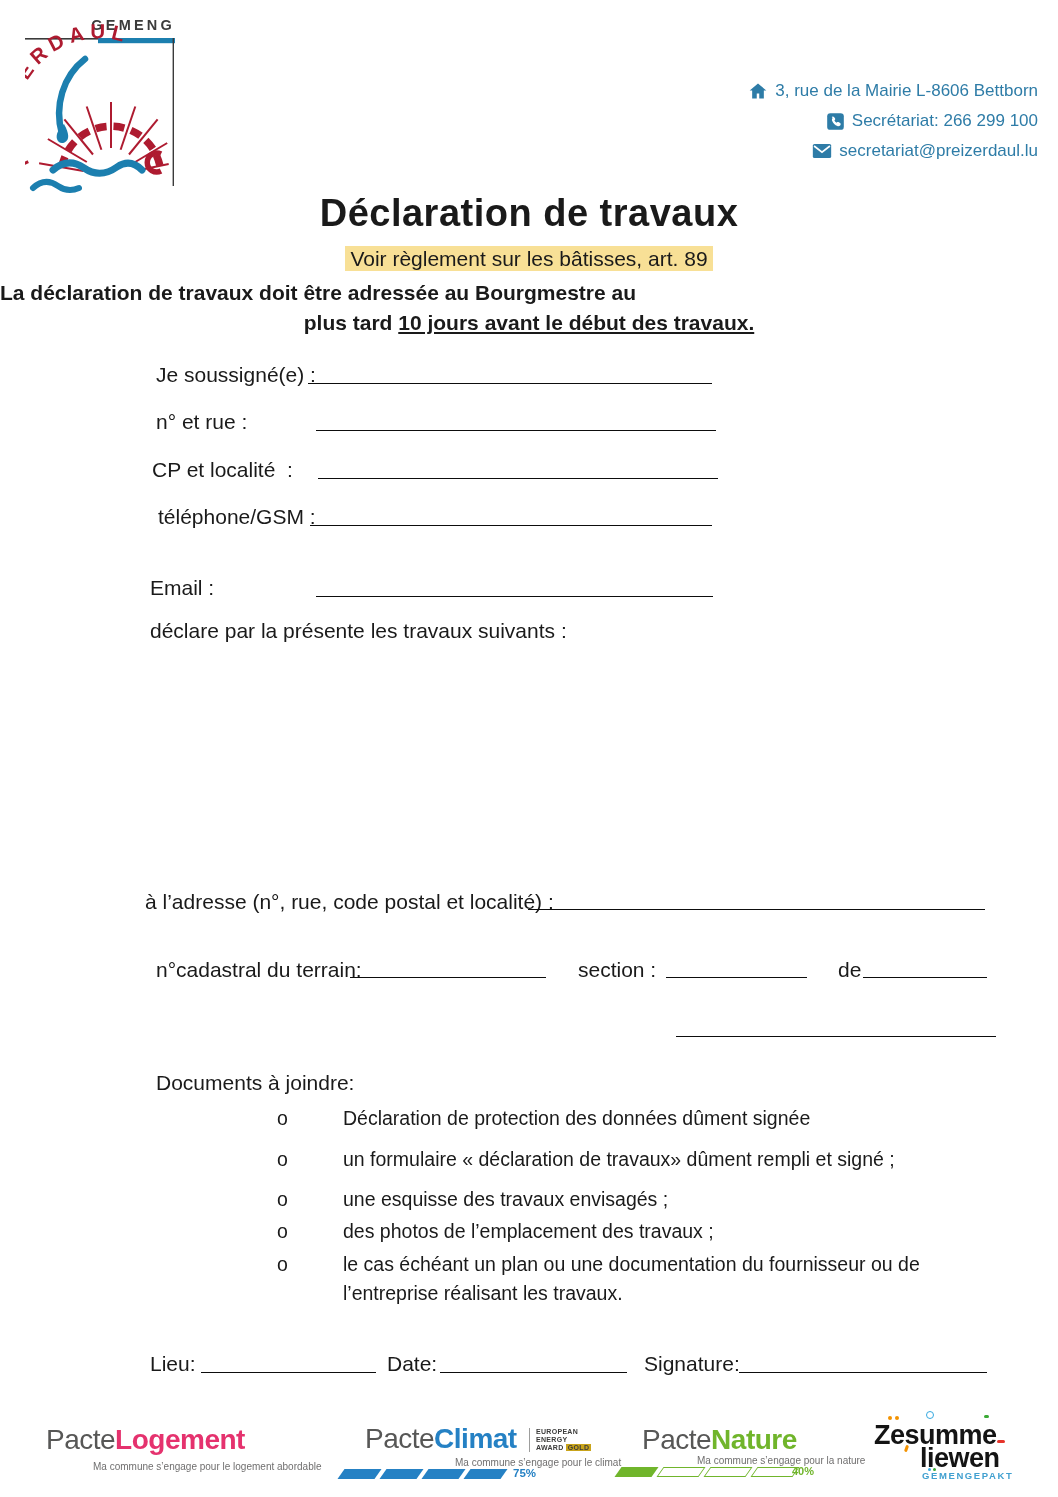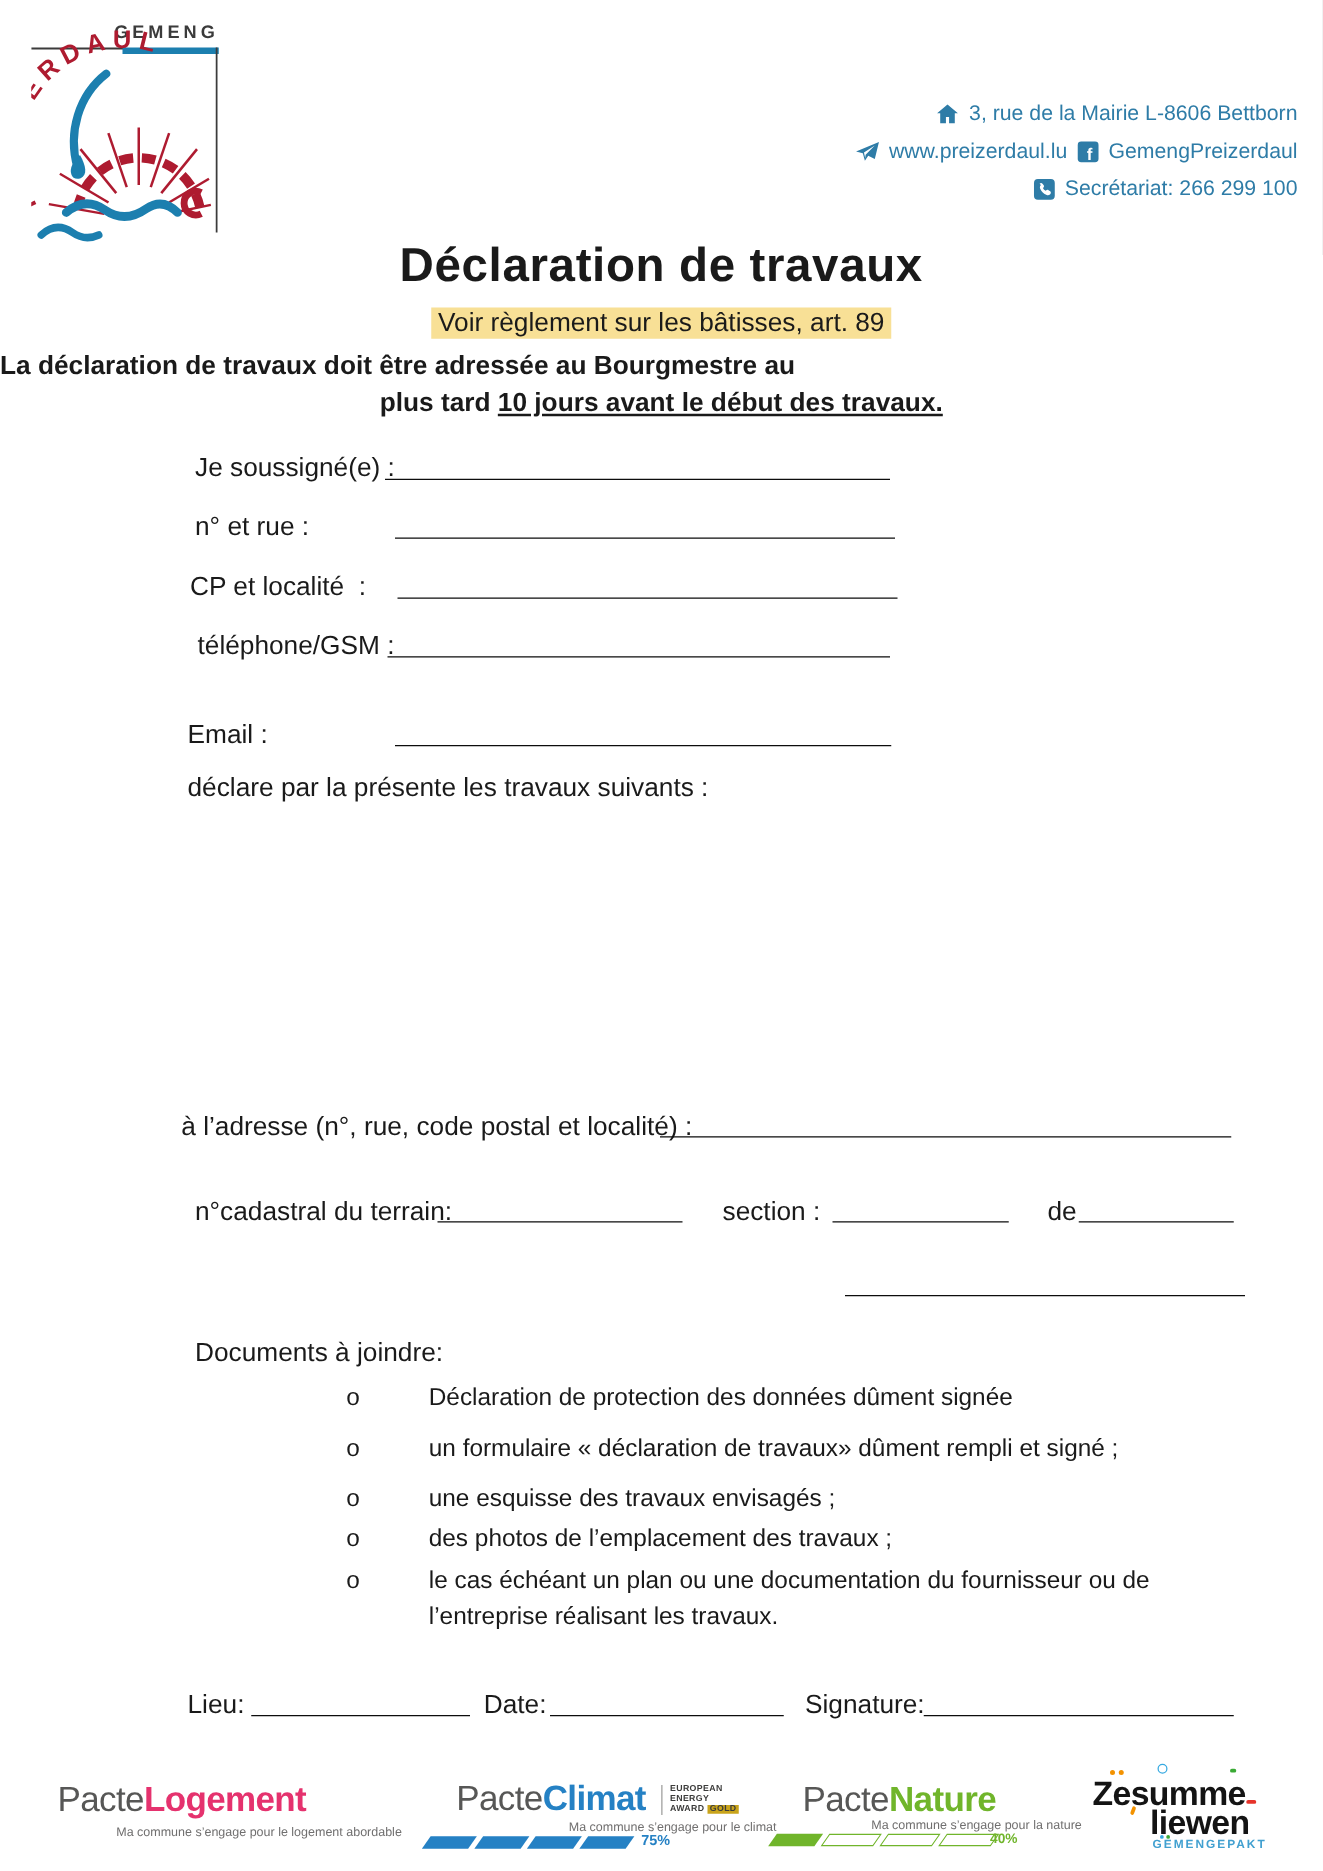--- a/index.html
+++ b/index.html
@@ -83,36 +83,32 @@
   </div>
 
   <div class="contact">
     <div class="cline">
       <svg width="20" height="20" viewBox="0 0 24 24">
           <path fill="#2e7ca7" d="M12 3 2 11.5h3V21h5.5v-6h3V21H19v-9.5h3z"></path>
         </svg>
       <span>3, rue de la Mairie L-8606 Bettborn</span>
     </div>
     <div class="cline">
-      <svg width="20" height="20" viewBox="0 0 24 24">
-          <path fill="#2e7ca7" d="M23 3 1 12.2l6.5 1.6 2 7.2 3.2-4.6 6.3 3.1zM8.6 13.3 19 6.5l-8.8 8.9-.4 3z"></path>
-        </svg>
-      <span>www.preizerdaul.lu</span>
-      <svg width="19" height="19" viewBox="0 0 24 24">
-        <rect x="1.5" y="1.5" width="21" height="21" rx="3.5" fill="#2e7ca7"></rect>
-        <text x="13.5" y="20" text-anchor="middle" font-size="17" font-weight="700" fill="#ffffff" font-family="Liberation Sans, sans-serif">f</text>
-      </svg>
-      <span>GemengPreizerdaul</span>
-    </div>
-    <div class="cline">
       <svg width="19" height="19" viewBox="0 0 24 24">
         <rect x="1.5" y="1.5" width="21" height="21" rx="4" fill="#2e7ca7"></rect>
         <path fill="#ffffff" d="M7.2 6.2c.9-.9 2.2-.9 2.9.1l1.2 1.6c.5.7.4 1.7-.2 2.3l-.5.5c.6 1.3 1.5 2.2 2.8 2.8l.5-.5c.6-.6 1.6-.7 2.3-.2l1.6 1.2c1 .7 1 2 .1 2.9-.9.9-2.3 1.3-3.5.8-3.1-1.3-5.4-3.6-6.7-6.7-.5-1.2-.1-2.6.8-3.5z"></path>
       </svg>
       <span>Secrétariat: 266 299 100</span>
+    </div>
+    <div class="cline">
+      <svg width="20" height="16" viewBox="0 0 24 19">
+        <rect x="1" y="1" width="22" height="17" rx="2" fill="#2e7ca7"></rect>
+        <path d="M2.5 3.5 12 11l9.5-7.5" fill="none" stroke="#ffffff" stroke-width="2"></path>
+      </svg>
+      <span>secretariat@preizerdaul.lu</span>
     </div>
   </div>
 
   <div class="abs title">Déclaration de travaux</div>
   <div class="abs subtitle">
     <span class="hl">Voir règlement sur les bâtisses, art. 89</span>
   </div>
   <div class="abs intro1">La déclaration de travaux doit être adressée au Bourgmestre au</div>
   <div class="abs intro2"><span>plus tard </span><span class="ul">10 jours avant le début des travaux.</span></div>
 

